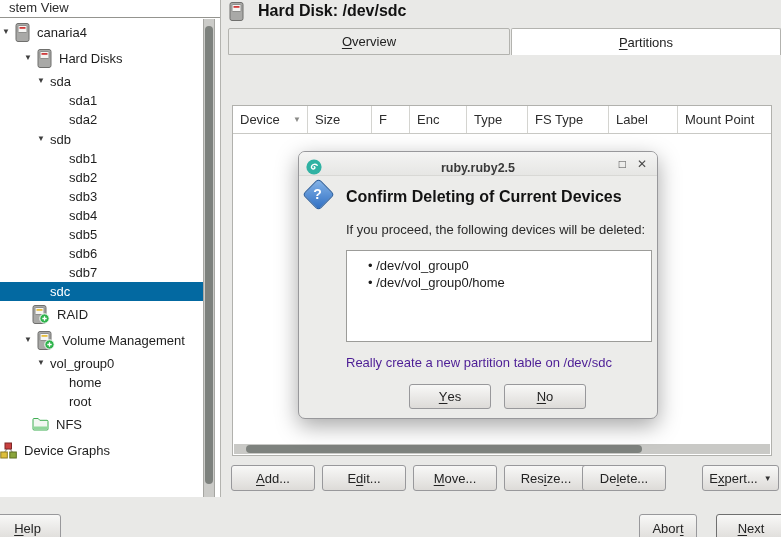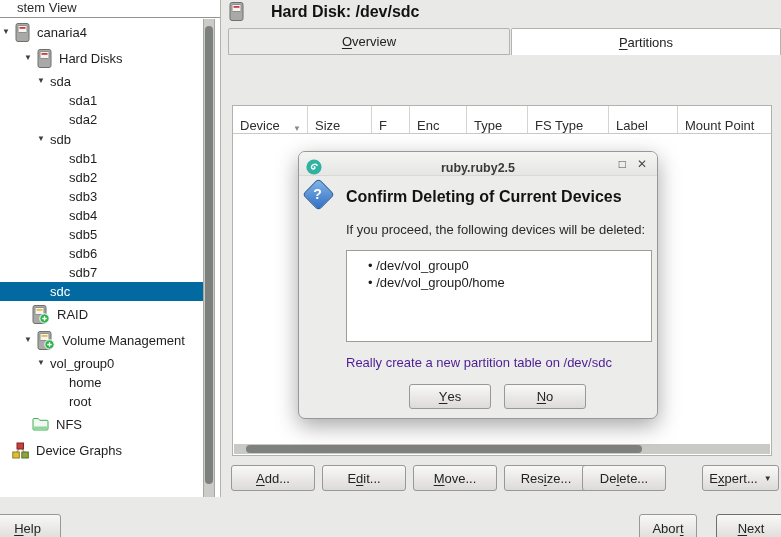--- a/index.html
+++ b/index.html
@@ -3,44 +3,44 @@
 <meta charset="utf-8">
 <style>
   html,body{margin:0;padding:0}
   body{
     width:781px;height:537px;position:relative;overflow:hidden;
     background:#e9e9e7;font-family:"Liberation Sans",sans-serif;
     font-size:13px;color:#232323;
   }
   
   #sidebar{position:absolute;left:0;top:0;width:221px;height:497px;background:#fff;border-right:1px solid #b3b3af;box-sizing:border-box}
-  #sysview{height:17px;line-height:16px;padding-left:17px;font-size:13px;color:#2b2b2b;border-bottom:1px solid #94948f;white-space:nowrap;overflow:hidden}
+  #sysview{height:17px;line-height:16px;padding-left:9px;font-size:13px;color:#2b2b2b;border-bottom:1px solid #94948f;white-space:nowrap;overflow:hidden}
   #tree{position:absolute;left:0;top:19px;width:203px;bottom:0;overflow:hidden}
   .trow{display:flex;align-items:center;box-sizing:border-box;cursor:default}
   .h26{height:26px}.h20{height:20px}.h19{height:19px}
-  .p2{padding-left:2px}.p12{padding-left:12px}.p24{padding-left:24px}.p33{padding-left:32px}.p37{padding-left:37px}.p50{padding-left:50px}.p69{padding-left:69px}
+  .p2{padding-left:2px}.p12{}.p24{padding-left:24px}.p33{padding-left:32px}.p37{padding-left:37px}.p50{padding-left:50px}.p69{padding-left:69px}
   .arr{width:13px;flex:none;font-size:8px;color:#3e3e3e;line-height:1}
   .ticon{flex:none;margin-right:7px;display:flex;align-items:center}
   .tlabel{white-space:nowrap;color:#1e1e1e}
   .trow.selected{background:#0369a1}
   .trow.selected .tlabel{color:#fff}
   #vscroll{position:absolute;right:5px;top:19px;bottom:0;width:12px;background:#cbcbc8;border-left:1px solid #a6a6a2;border-right:1px solid #a6a6a2;box-sizing:border-box}
   #vthumb{position:absolute;left:1px;right:1px;top:7px;height:458px;background:#7d817d;border-radius:5px}
   
-  #main-title{position:absolute;left:229px;top:2px;display:flex;align-items:center;gap:20px}
+  #main-title{position:absolute;left:229px;top:2px;display:flex;align-items:flex-start;gap:7px}
   #main-title .ttl{font-size:16px;font-weight:bold;color:#121212}
   
   #tabs{position:absolute;left:228px;top:28px;width:553px;height:27px;display:flex}
   .tab{display:flex;align-items:center;justify-content:center;box-sizing:border-box;font-size:13px;color:#222;cursor:default}
   .tab.inactive{width:282px;background:#ebebe9;border:1px solid #b3b3af;border-radius:2px 2px 0 0}
   .tab.active{width:270px;margin-left:1px;background:#fff;border:1px solid #b3b3af;border-bottom:none;border-radius:2px 2px 0 0}
   
   #table{position:absolute;left:232px;top:105px;width:540px;height:351px;background:#fff;border:1px solid #b1b1ad;box-sizing:border-box}
   #thead{display:flex;height:27px;border-bottom:1px solid #c9c9c5}
-  .th{display:flex;align-items:flex-end;padding-left:7px;box-sizing:border-box;border-right:1px solid #d4d4d0;font-size:13px;color:#2d2d2d;overflow:hidden;white-space:nowrap}
+  .th{display:flex;align-items:center;padding-left:7px;box-sizing:border-box;border-right:1px solid #d4d4d0;font-size:13px;color:#2d2d2d;overflow:hidden;white-space:nowrap}
   .th:nth-child(1){width:75px}.th:nth-child(2){width:64px}.th:nth-child(3){width:38px}
   .th:nth-child(4){width:57px}.th:nth-child(5){width:61px}.th:nth-child(6){width:81px}
   .th:nth-child(7){width:69px}.th:nth-child(8){flex:1;border-right:none}
   .sort{margin-left:auto;margin-right:6px;font-size:8px;color:#8b8b88}
   #hscroll{position:absolute;left:1px;right:1px;bottom:1px;height:10px;background:#c9c9c6}
   #hthumb{position:absolute;left:12px;top:1px;width:396px;height:8px;background:#7e827e;border-radius:4px}
   
   .btn{background:linear-gradient(#f8f8f7,#dddbd8);border:1px solid #98989b;border-radius:3px;display:flex;align-items:center;justify-content:center;font-size:13px;color:#232323;box-sizing:border-box;cursor:default;white-space:nowrap}
   .mn{text-decoration:underline;text-underline-offset:1.5px}
   #toolbar{position:absolute;left:228px;top:465px;width:553px;height:26px}

